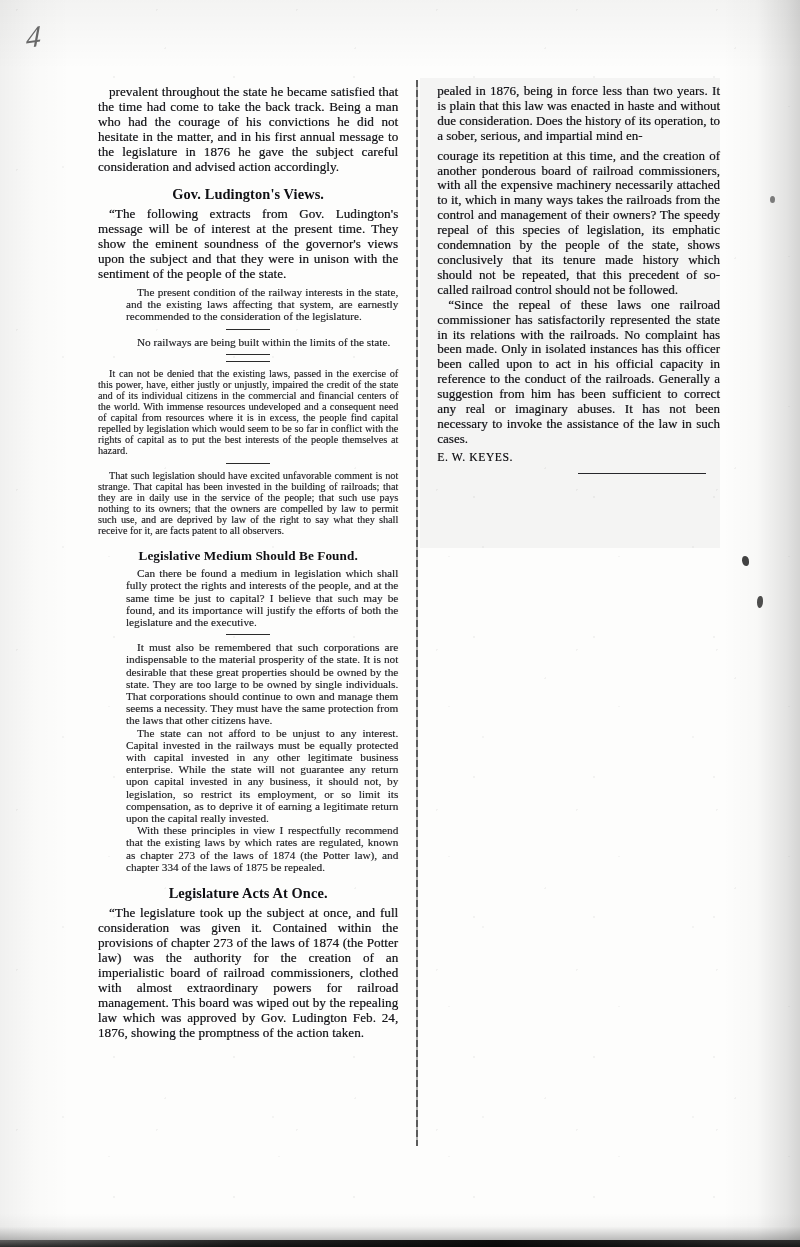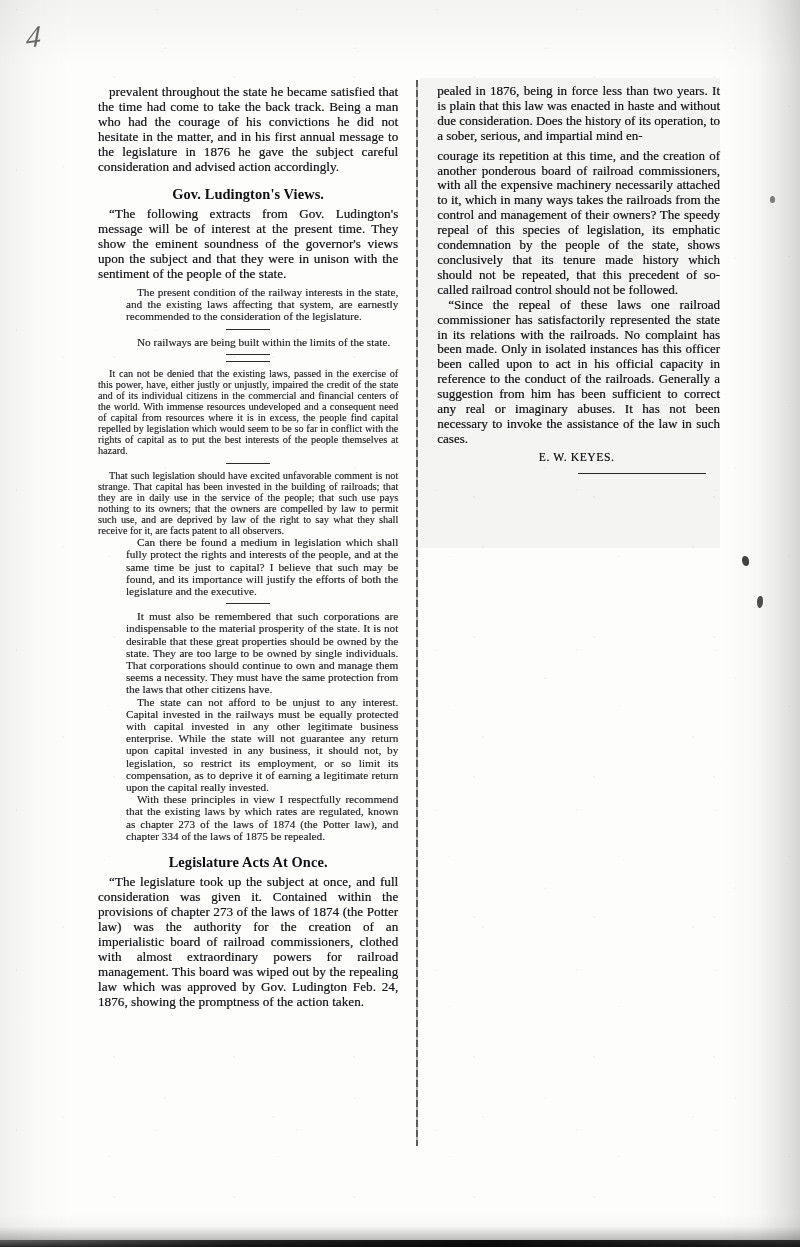--- a/index.html
+++ b/index.html
@@ -186,21 +186,21 @@
   h2.sm {
     font-size: 13.2px;
   }
   .divider {
     width: 44px;
     height: 0;
     border-top: 1.6px solid #2a2a2a;
     margin: 6px auto 6px auto;
   }
   .sig {
-    text-align: center;
+    text-align: left;
     font-size: 11.6px;
     letter-spacing: 0.6px;
     color: #121216;
     margin-top: 4px;
     padding-right: 4px;
     font-weight: normal;
   }
   .end-rule {
     width: 128px;
     height: 0;
@@ -302,20 +302,21 @@
 
 
         <div class="divider"></div>
 
         <p class="body-xs indent inked faded">It can not be denied that the existing laws, passed in the exercise of this power, have, either justly or unjustly, impaired the credit of the state and of its individual citizens in the commercial and financial centers of the world. With immense resources undeveloped and a consequent need of capital from resources where it is in excess, the people find capital repelled by legislation which would seem to be so far in conflict with the rights of capital as to put the best interests of the people themselves at hazard.</p>
 
         <div class="divider"></div>
 
         <p class="body-xs indent inked faded">That such legislation should have excited unfavorable comment is not strange. That capital has been invested in the building of railroads; that they are in daily use in the service of the people; that such use pays nothing to its owners; that the owners are compelled by law to permit such use, and are deprived by law of the right to say what they shall receive for it, are facts patent to all observers.</p>
 
+        <h2 class="sm">Legislative Medium Should Be Found.</h2>
 
         <p class="body-sm indent inked faded">Can there be found a medium in legislation which shall fully protect the rights and interests of the people, and at the same time be just to capital? I believe that such may be found, and its importance will justify the efforts of both the legislature and the executive.</p>
 
         <div class="divider"></div>
 
         <p class="body-sm indent inked faded">It must also be remembered that such corporations are indispensable to the material prosperity of the state. It is not desirable that these great properties should be owned by the state. They are too large to be owned by single individuals. That corporations should continue to own and manage them seems a necessity. They must have the same protection from the laws that other citizens have.</p>
 
         <p class="body-sm indent inked faded">The state can not afford to be unjust to any interest. Capital invested in the railways must be equally protected with capital invested in any other legitimate business enterprise. While the state will not guarantee any return upon capital invested in any business, it should not, by legislation, so restrict its employment, or so limit its compensation, as to deprive it of earning a legitimate return upon the capital really invested.</p>
 
         <p class="body-sm indent inked faded">With these principles in view I respectfully recommend that the existing laws by which rates are regulated, known as chapter 273 of the laws of 1874 (the Potter law), and chapter 334 of the laws of 1875 be repealed.</p>

